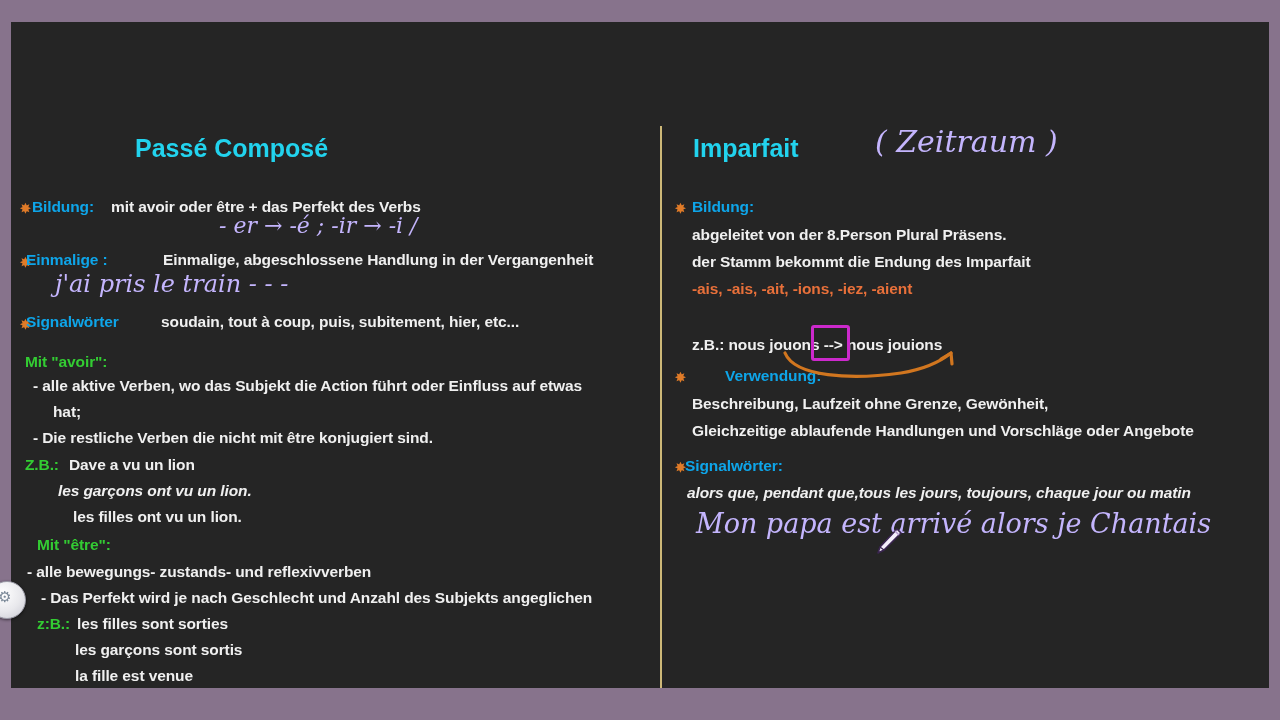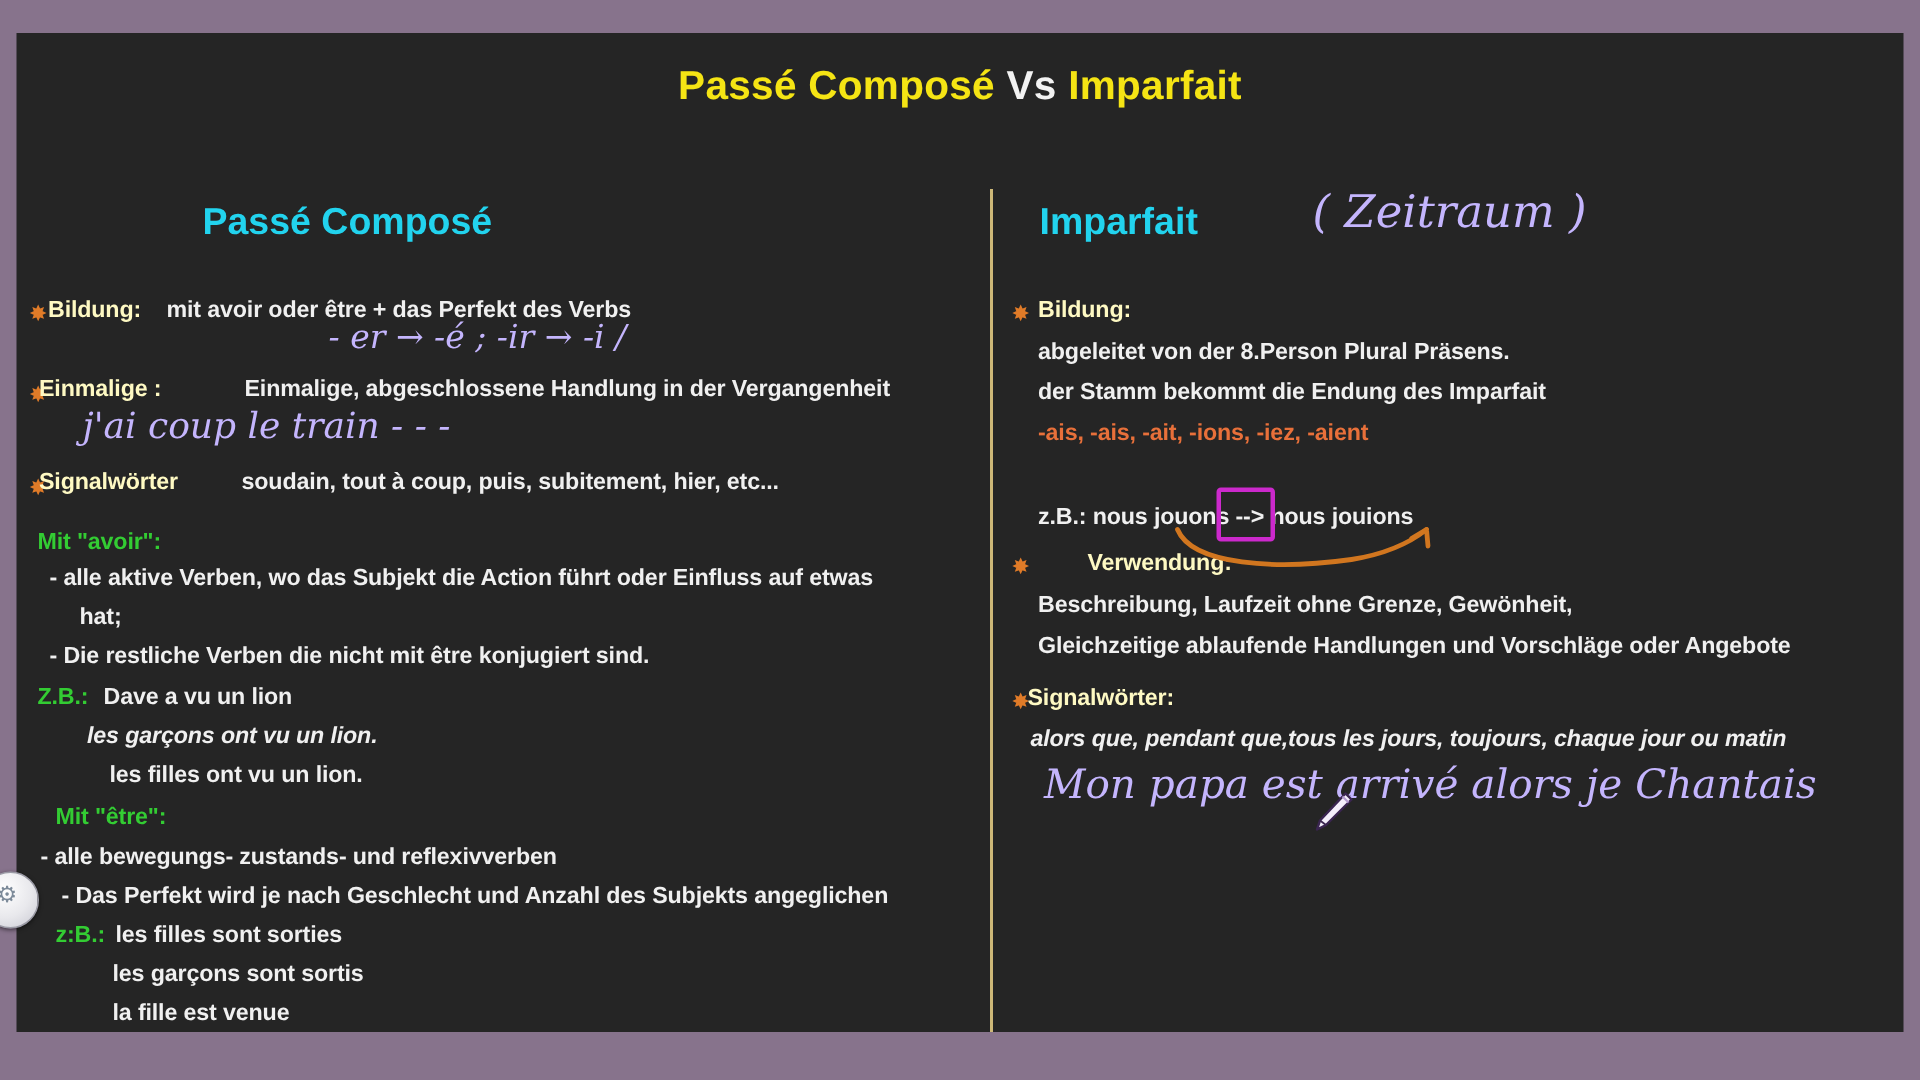--- a/index.html
+++ b/index.html
@@ -69,21 +69,21 @@
 
   
   .line {
     position: absolute;
     white-space: nowrap;
     font-size: 15.5px;
     font-weight: bold;
     color: #f0f0f0;
     letter-spacing: -0.1px;
   }
-  .lbl-orange { color: #fef9c3; }
+  .lbl-orange { color: #0ea5e9; }
   .lbl-green  { color: #33cc33; }
   .lbl-white  { color: #f0f0f0; }
   .txt-orange { color: #e8703a; }
 
   .star {
     position: absolute;
     color: #e07b28;
     font-size: 13px;
     line-height: 1;
     font-weight: bold;
@@ -136,43 +136,38 @@
     line-height: 1;
   }
 </style>
 </head>
 <body>
 
 <div id="app">
 
   <div id="board">
 
-    <div id="title-bar">
-      <span class="t-yellow">Passé Composé</span>
-      <span class="t-white">Vs</span>
-      <span class="t-yellow">Imparfait</span>
-    </div>
 
     <div id="divider"></div>
 
     <div class="col" id="col-left">
 
       <div class="col-head" id="head-left">Passé Composé</div>
 
       <span class="star" style="left:9px; top:76px;">✸</span>
       <div class="line lbl-orange" style="left:21px; top:72px;">Bildung:</div>
       <div class="line lbl-white" style="left:100px; top:72px;">mit avoir oder être + das Perfekt des Verbs</div>
 
       <div class="ink" style="left:208px; top:87px; font-size:22px;">- er → -é ;  -ir → -i  /</div>
 
       <span class="star" style="left:9px; top:130px;">✸</span>
       <div class="line lbl-orange" style="left:15px; top:125px;">Einmalige :</div>
       <div class="line lbl-white" style="left:152px; top:125px;">Einmalige, abgeschlossene Handlung in der Vergangenheit</div>
 
-      <div class="ink" style="left:44px; top:144px; font-size:24px;">j'ai coup le train - - -</div>
+      <div class="ink" style="left:44px; top:144px; font-size:24px;">j'ai pris le train - - -</div>
 
       <span class="star" style="left:9px; top:192px;">✸</span>
       <div class="line lbl-orange" style="left:15px; top:187px;">Signalwörter</div>
       <div class="line lbl-white" style="left:150px; top:187px;">soudain, tout à coup, puis, subitement, hier, etc...</div>
 
       <div class="line lbl-green" style="left:14px; top:227px;">Mit "avoir":</div>
       <div class="line lbl-white" style="left:22px; top:251px;">- alle aktive Verben, wo das Subjekt die Action führt oder Einfluss auf etwas</div>
       <div class="line lbl-white" style="left:42px; top:277px;">hat;</div>
       <div class="line lbl-white" style="left:22px; top:303px;">- Die restliche Verben die nicht mit être konjugiert sind.</div>
 

